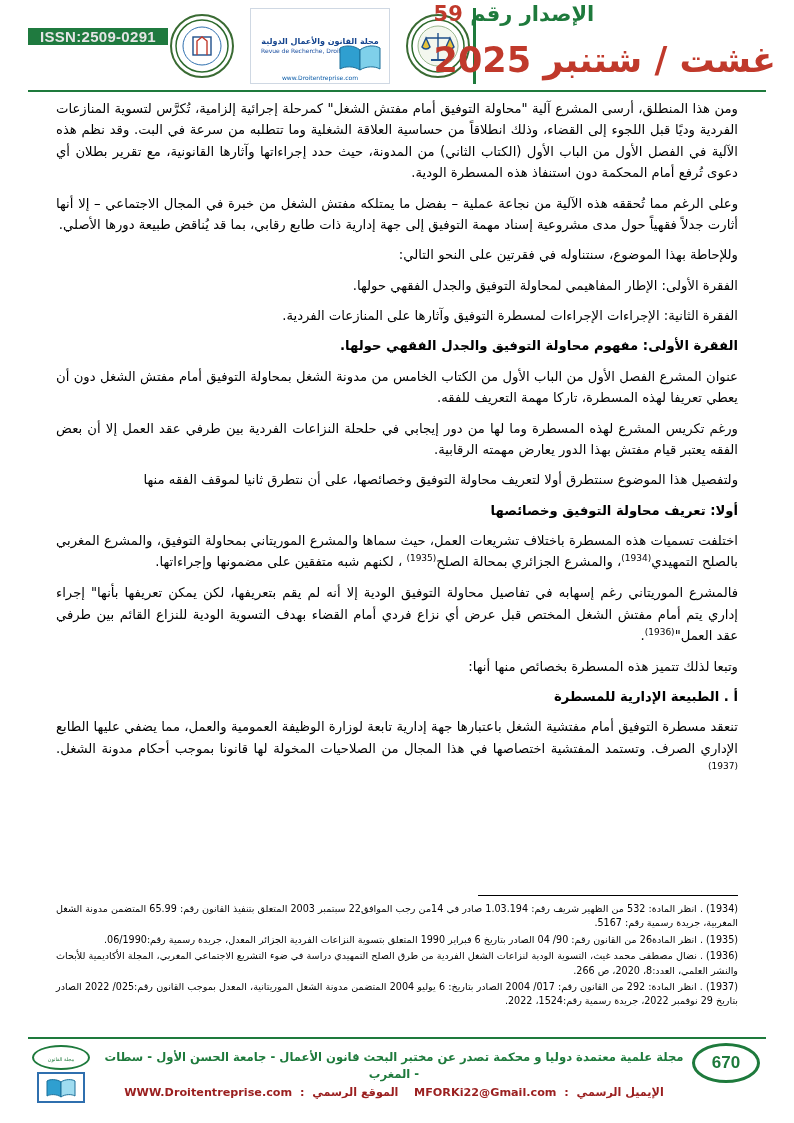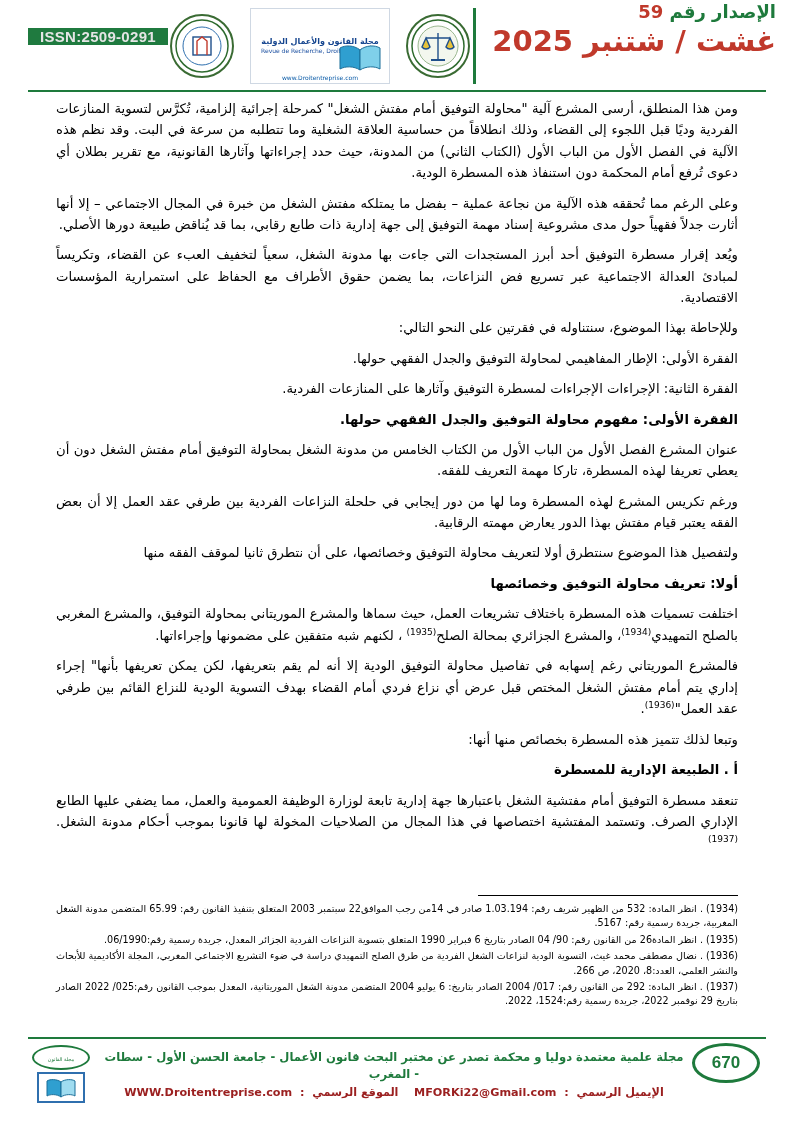--- a/index.html
+++ b/index.html
@@ -100,37 +100,36 @@
   }
 
   .issue-block {
     position: absolute;
     top: 2px;
     right: 18px;
     text-align: left;
     direction: rtl;
   }
   .issue-line1 {
-    font-size: 18px;
+    font-size: 21px;
     font-weight: bold;
     color: #1e7a3c;
     line-height: 1.15;
     white-space: nowrap;
-    text-align: right;
   }
   .issue-line1 .issue-red {
     color: #c0392b;
   }
   .issue-line2 {
-    font-size: 29px;
+    font-size: 35px;
     font-weight: bold;
     color: #c0392b;
     line-height: 1.15;
     white-space: nowrap;
-    margin-top: 2px;
+    margin-top: 14px;
   }
   .vert-sep {
     position: absolute;
     top: 8px;
     right: 318px;
     width: 3px;
     height: 76px;
     background: #1e7a3c;
   }
   .header-rule {
@@ -335,21 +334,20 @@
     <div class="issue-line2">غشت / شتنبر 2025</div>
   </div>
 
   <div class="header-rule"></div>
 </div>
 
 <div class="content">
 
   <p class="para">ومن هذا المنطلق، أرسى المشرع آلية "محاولة التوفيق أمام مفتش الشغل" كمرحلة إجرائية إلزامية، تُكرَّس لتسوية المنازعات الفردية وديًا قبل اللجوء إلى القضاء، وذلك انطلاقاً من حساسية العلاقة الشغلية وما تتطلبه من سرعة في البت. وقد نظم هذه الآلية في الفصل الأول من الباب الأول (الكتاب الثاني) من المدونة، حيث حدد إجراءاتها وآثارها القانونية، مع تقرير بطلان أي دعوى تُرفع أمام المحكمة دون استنفاذ هذه المسطرة الودية.</p>
   <p class="para">وعلى الرغم مما تُحققه هذه الآلية من نجاعة عملية – بفضل ما يمتلكه مفتش الشغل من خبرة في المجال الاجتماعي – إلا أنها أثارت جدلاً فقهياً حول مدى مشروعية إسناد مهمة التوفيق إلى جهة إدارية ذات طابع رقابي، بما قد يُناقض طبيعة دورها الأصلي.</p>
-  <p class="para">ويُعد إقرار مسطرة التوفيق أحد أبرز المستجدات التي جاءت بها مدونة الشغل، سعياً لتخفيف العبء عن القضاء، وتكريساً لمبادئ العدالة الاجتماعية عبر تسريع فض النزاعات، بما يضمن حقوق الأطراف مع الحفاظ على استمرارية المؤسسات الاقتصادية.</p>
   <p class="para">وللإحاطة بهذا الموضوع، سنتناوله في فقرتين على النحو التالي:</p>
   <p class="para">الفقرة الأولى: الإطار المفاهيمي لمحاولة التوفيق والجدل الفقهي حولها.</p>
   <p class="para">الفقرة الثانية: الإجراءات الإجراءات لمسطرة التوفيق وآثارها على المنازعات الفردية.</p>
   <p class="para bold">الفقرة الأولى: مفهوم محاولة التوفيق والجدل الفقهي حولها.</p>
   <p class="para">عنوان المشرع الفصل الأول من الباب الأول من الكتاب الخامس من مدونة الشغل بمحاولة التوفيق أمام مفتش الشغل دون أن يعطي تعريفا لهذه المسطرة، تاركا مهمة التعريف للفقه.</p>
   <p class="para">ورغم تكريس المشرع لهذه المسطرة وما لها من دور إيجابي في حلحلة النزاعات الفردية بين طرفي عقد العمل إلا أن بعض الفقه يعتبر قيام مفتش بهذا الدور يعارض مهمته الرقابية.</p>
   <p class="para">ولتفصيل هذا الموضوع سنتطرق أولا لتعريف محاولة التوفيق وخصائصها، على أن نتطرق ثانيا لموقف الفقه منها</p>
   <p class="para bold">أولا: تعريف محاولة التوفيق وخصائصها</p>
 
   <p class="para">

